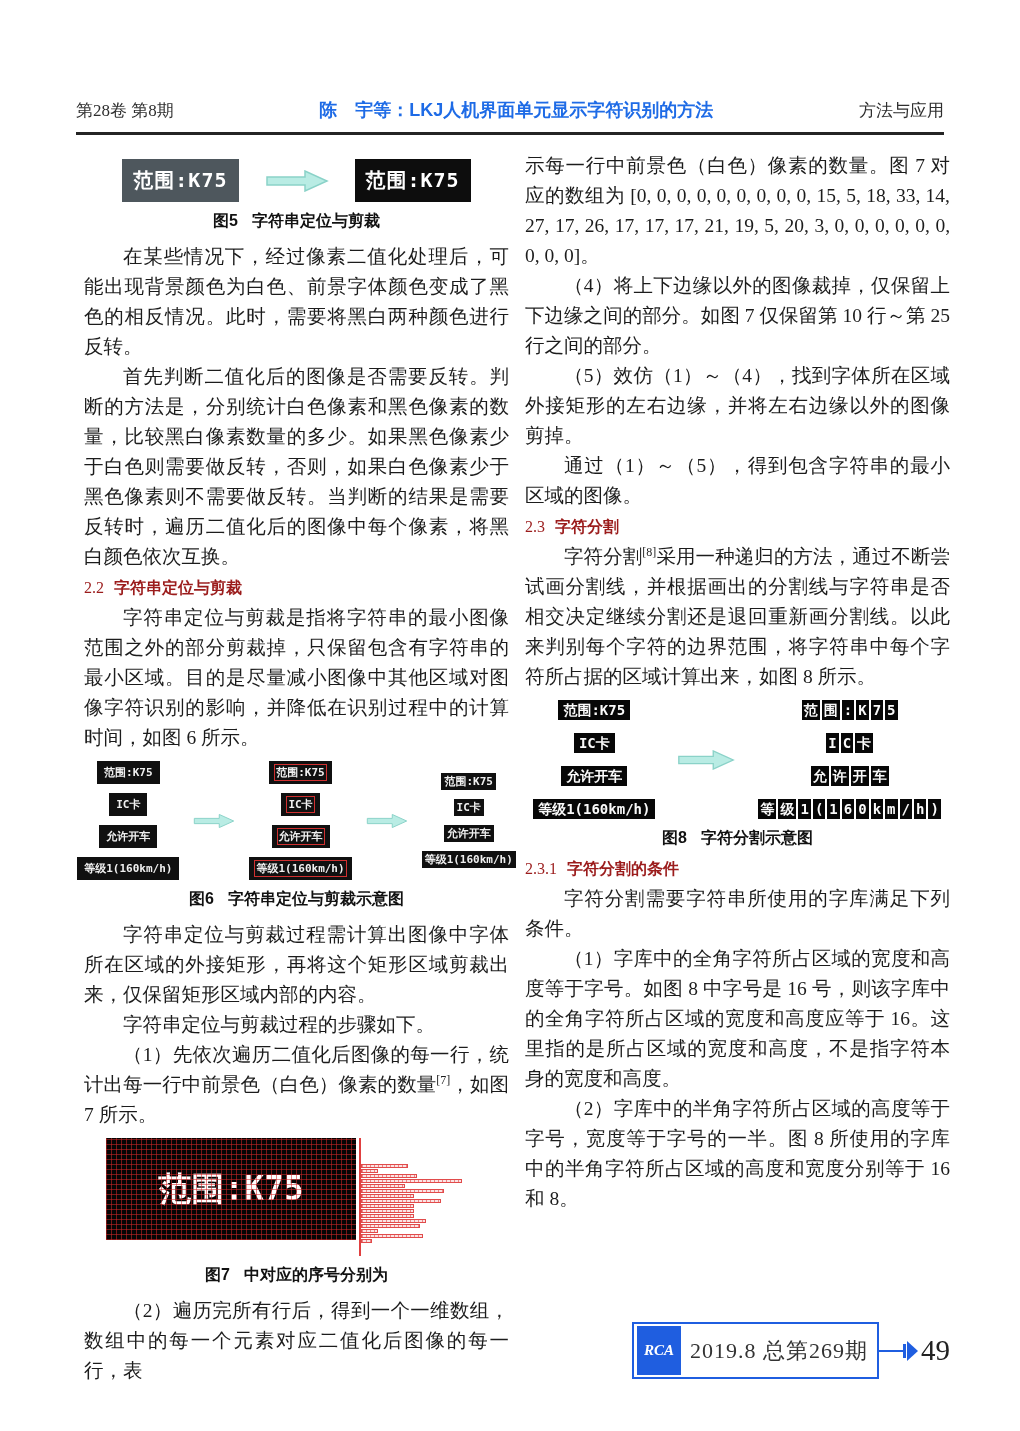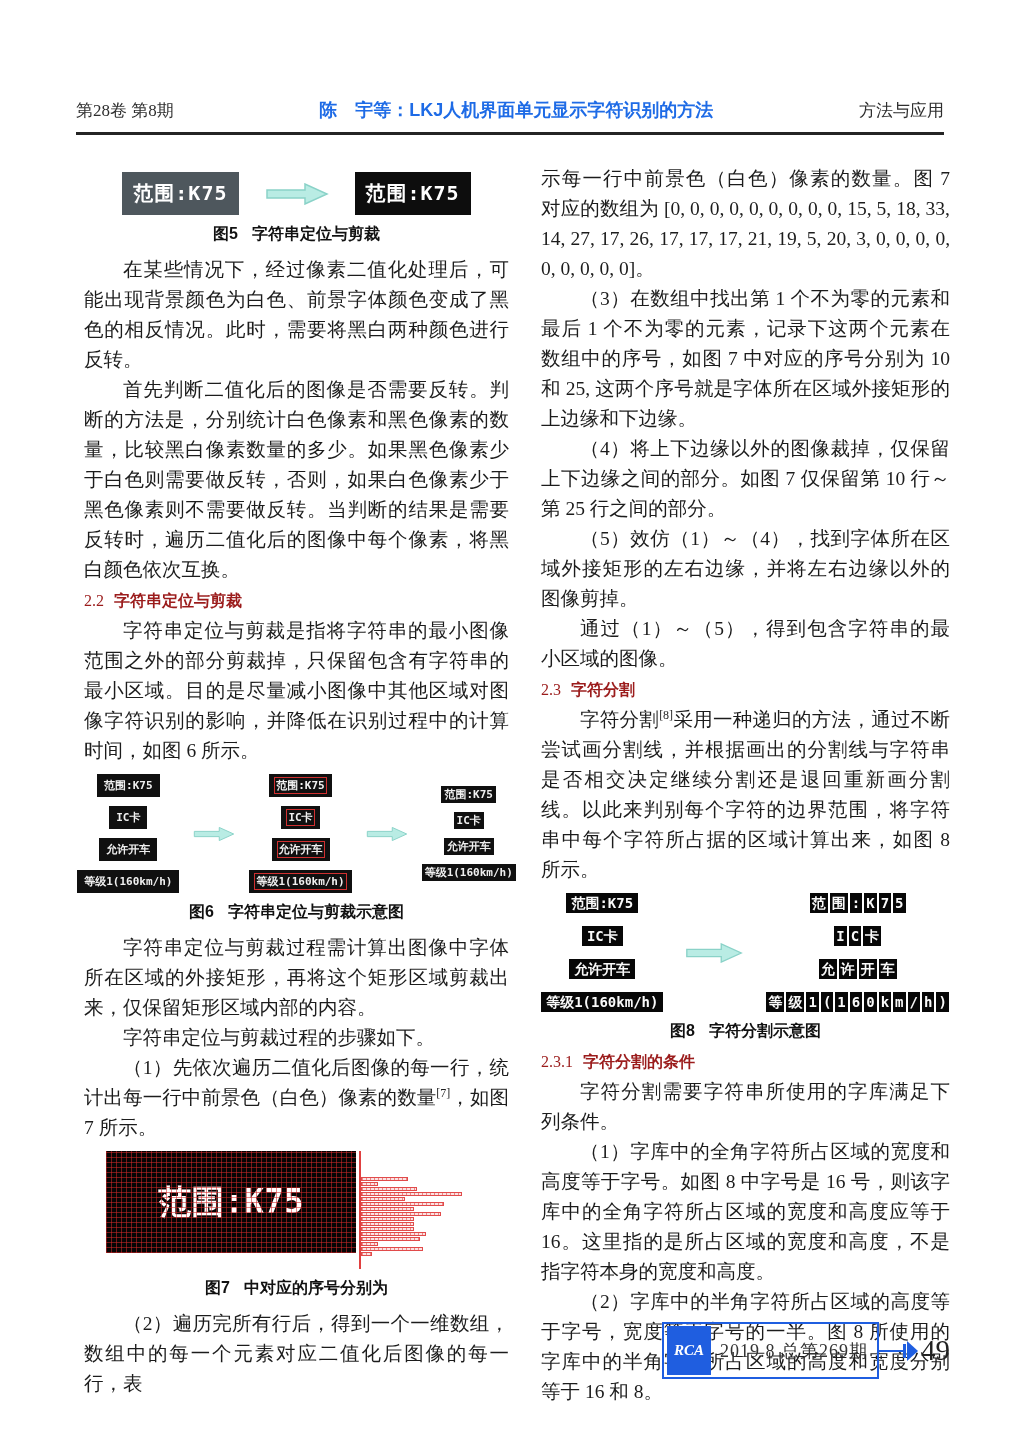--- a/index.html
+++ b/index.html
@@ -7,21 +7,21 @@
     position:relative;width:1020px;height:1431px;overflow:hidden;background:#fff;
     font-family:"Liberation Serif","DejaVu Serif",serif;color:#1c1c1c;
   }
   
   .header{display:flex;justify-content:space-between;align-items:baseline;
     padding:98px 76px 8px 76px;font-size:17px;color:#2e2e2e;}
   .header .running{font-family:"Liberation Sans","DejaVu Sans",sans-serif;
     font-weight:bold;font-size:18px;color:#1e6be6;}
   .rule{margin:2px 76px 0 76px;border-top:3px solid #242424;}
   
-  .content{display:flex;gap:32px;padding:29px 70px 0 84px;}
+  .content{display:flex;gap:16px;padding:16px 70px 0 84px;}
   .col{width:425px;}
   .para{font-size:19.5px;line-height:30px;text-align:justify;text-indent:2em;margin:0;}
   .para.noindent{text-indent:0;}
   .sup{font-size:12px;vertical-align:super;line-height:0;}
   .h2{margin:6px 0 4px 0;font-size:16px;color:#9b1c1c;}
   .h2 .num{font-family:"Liberation Serif",serif;margin-right:10px;}
   .h2 .ttl{font-family:"Liberation Sans","DejaVu Sans",sans-serif;font-weight:bold;}
   
   .figure{margin:8px 0 10px 0;}
   .figcap{display:flex;justify-content:center;gap:14px;margin-top:9px;
@@ -58,21 +58,21 @@
   .led8row{white-space:nowrap;line-height:1;}
   .led8{background:#070707;color:#fafafa;font-family:"DejaVu Sans Mono",monospace;
     font-weight:bold;font-size:14px;padding:3px 5px;display:inline-block;}
   .led8.seg{padding:3px 2px;margin:0 1px;}
   
   .footer{position:absolute;top:1322px;right:70px;display:flex;align-items:center;}
   .issue-box{display:flex;align-items:center;border:2px solid #1f5ee0;
     padding:2px 9px 2px 3px;gap:9px;}
   .rca{background:#1f5ee0;color:#fff;font-family:"Liberation Serif",serif;
     font-style:italic;font-weight:bold;font-size:15px;padding:16px 7px;}
-  .issue-text{font-size:18px;color:#333;letter-spacing:1px;}
+  .issue-text{font-size:22px;color:#333;letter-spacing:1px;}
   .f-line{width:24px;height:2px;background:#1f5ee0;}
   .f-bar{width:3px;height:14px;background:#1f5ee0;}
   .f-tri{width:0;height:0;border-left:11px solid #1f5ee0;
     border-top:10px solid transparent;border-bottom:10px solid transparent;margin-left:1px;}
   .pageno{font-size:29px;color:#222;margin-left:3px;}
 </style>
 </head>
 <body>
 
 <div class="page">
@@ -177,21 +177,20 @@
           <span>图7</span>
           <span>中对应的序号分别为</span>
         </div>
       </div>
 
       <p class="para">（2）遍历完所有行后，得到一个一维数组，数组中的每一个元素对应二值化后图像的每一行，表</p>
     </div>
 
     <div class="col">
       <p class="para noindent">示每一行中前景色（白色）像素的数量。图 7 对应的数组为 [0, 0, 0, 0, 0, 0, 0, 0, 0, 15, 5, 18, 33, 14, 27, 17, 26, 17, 17, 17, 21, 19, 5, 20, 3, 0, 0, 0, 0, 0, 0, 0, 0, 0]。</p>
-      <p class="para">（3）在数组中找出第 1 个不为零的元素和最后 1 个不为零的元素，记录下这两个元素在数组中的序号，如图 7 中对应的序号分别为 10 和 25, 这两个序号就是字体所在区域外接矩形的上边缘和下边缘。</p>
       <p class="para">（4）将上下边缘以外的图像裁掉，仅保留上下边缘之间的部分。如图 7 仅保留第 10 行～第 25 行之间的部分。</p>
       <p class="para">（5）效仿（1）～（4），找到字体所在区域外接矩形的左右边缘，并将左右边缘以外的图像剪掉。</p>
       <p class="para">通过（1）～（5），得到包含字符串的最小区域的图像。</p>
 
       <div class="h2">
         <span class="num">2.3</span><span class="ttl">字符分割</span>
       </div>
 
       <p class="para"><span>字符分割</span><span class="sup">[8]</span><span>采用一种递归的方法，通过不断尝试画分割线，并根据画出的分割线与字符串是否相交决定继续分割还是退回重新画分割线。以此来判别每个字符的边界范围，将字符串中每个字符所占据的区域计算出来，如图 8 所示。</span></p>
 

